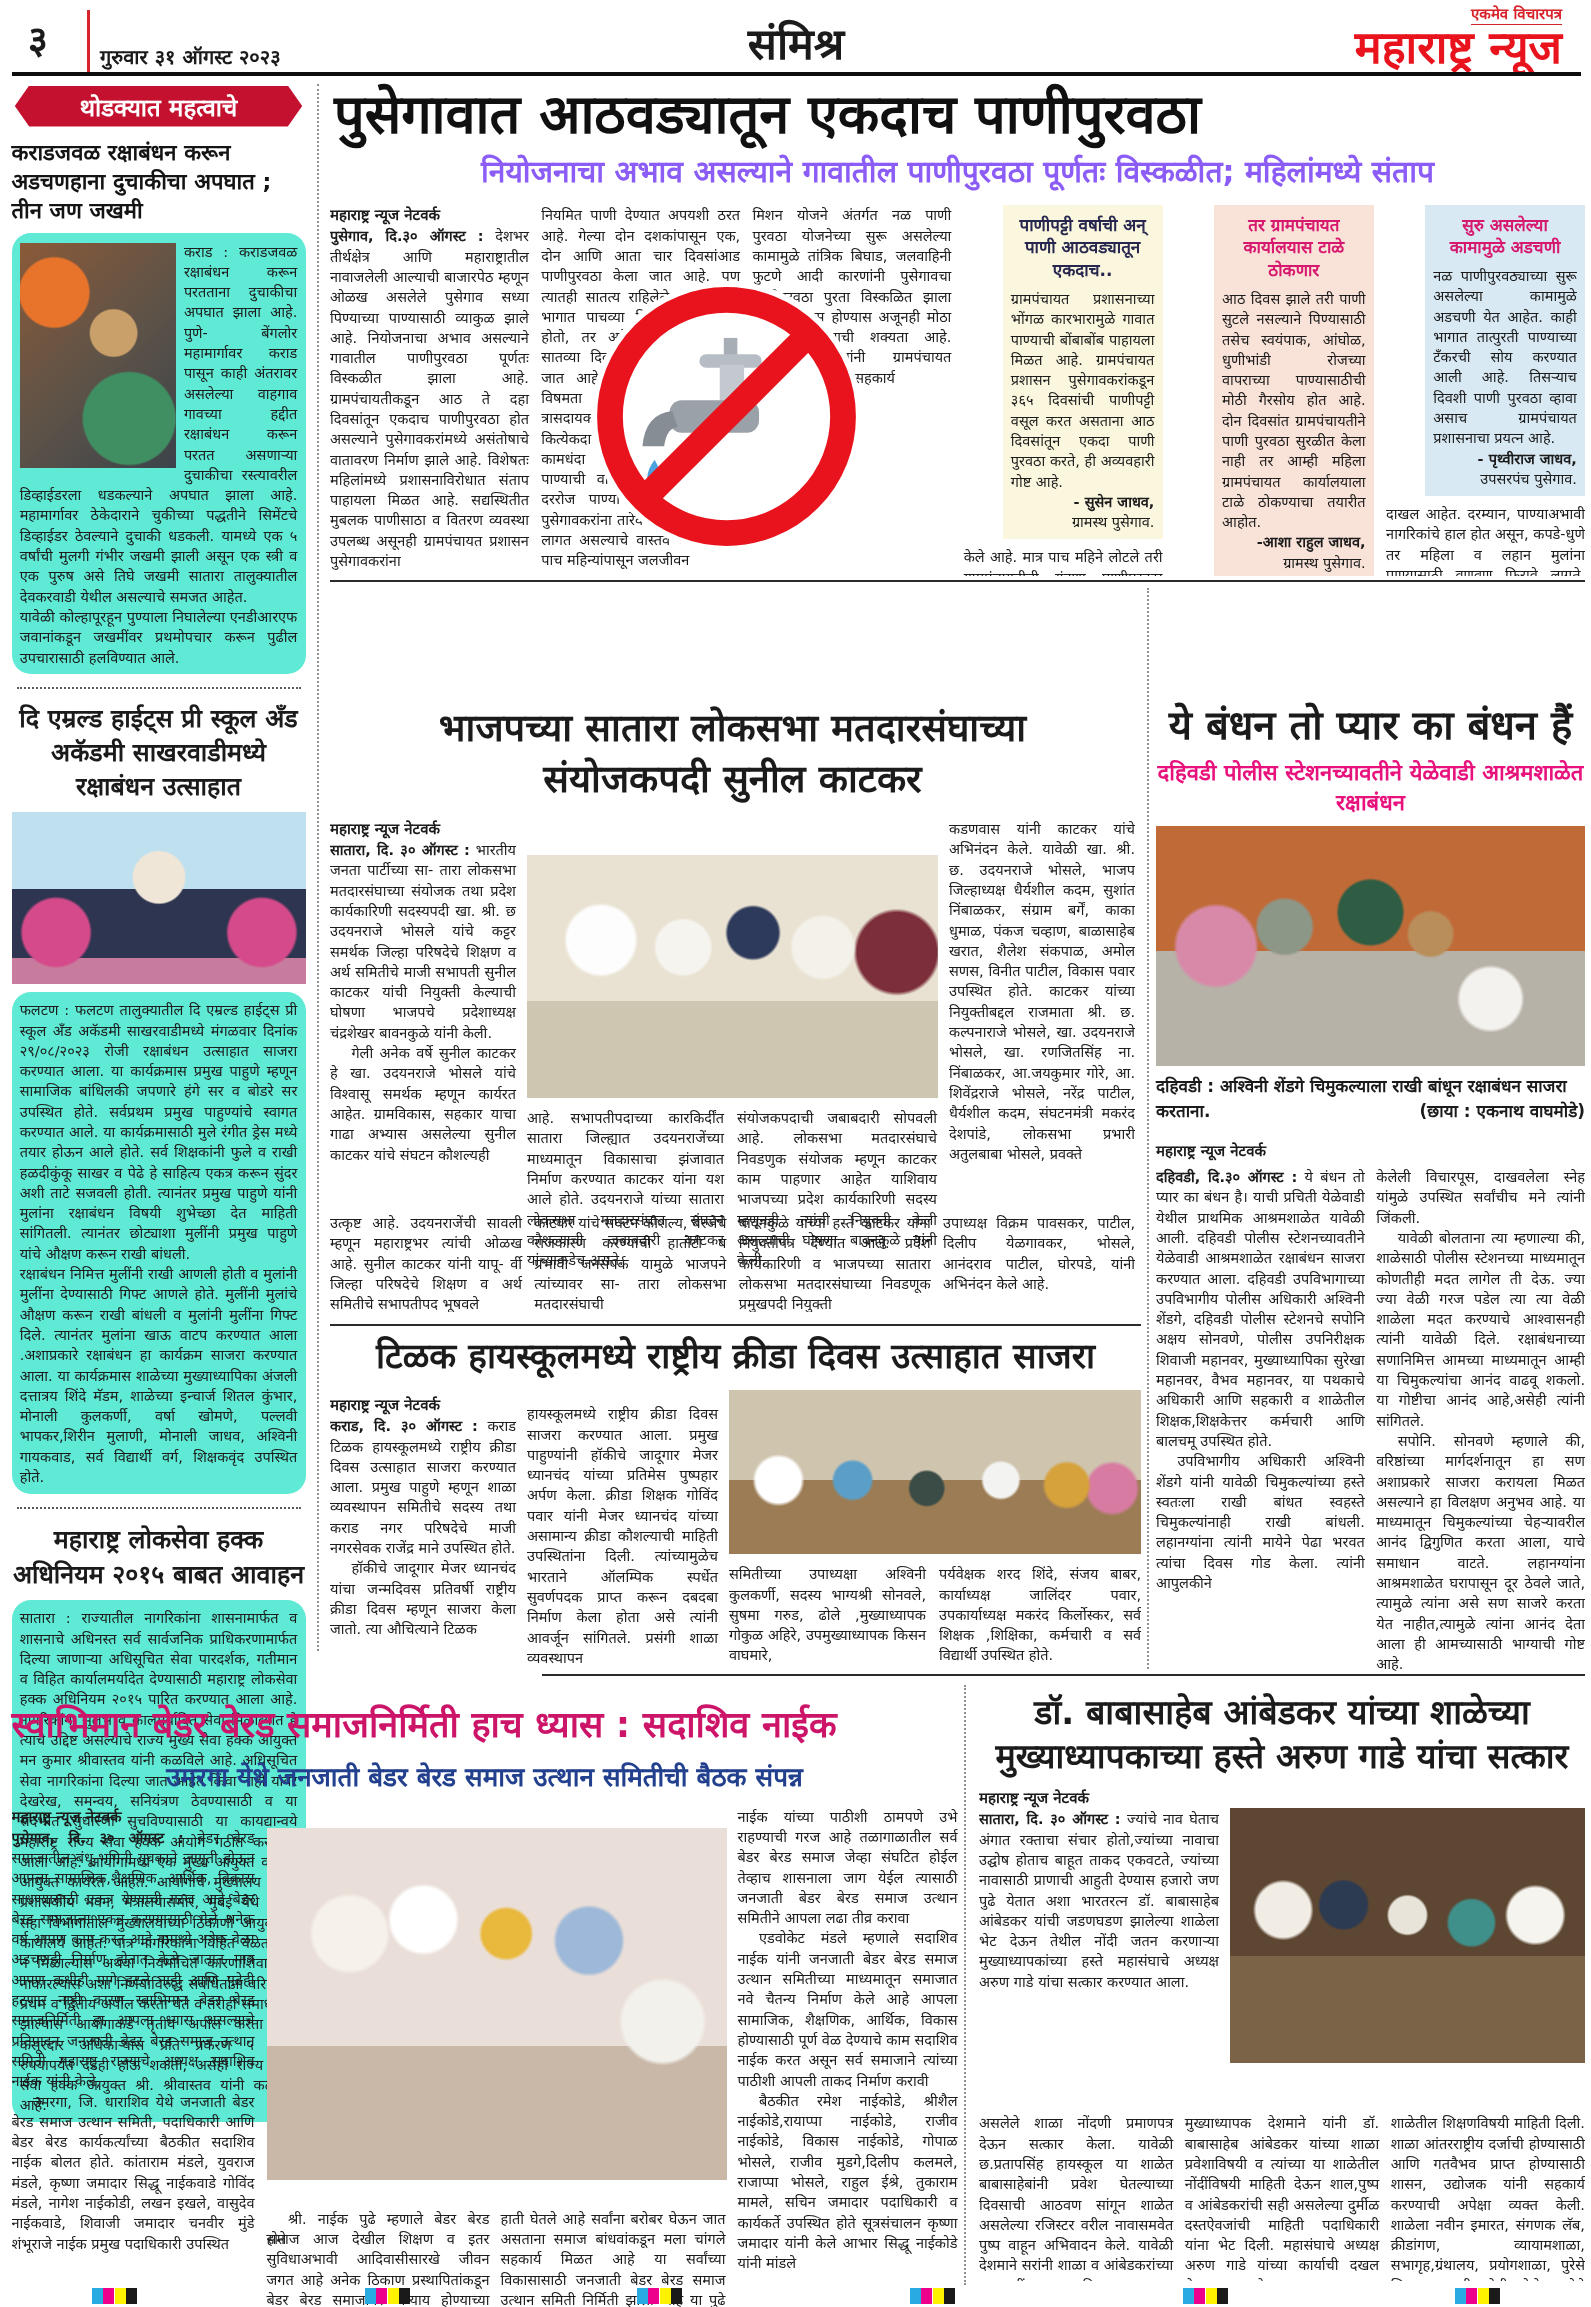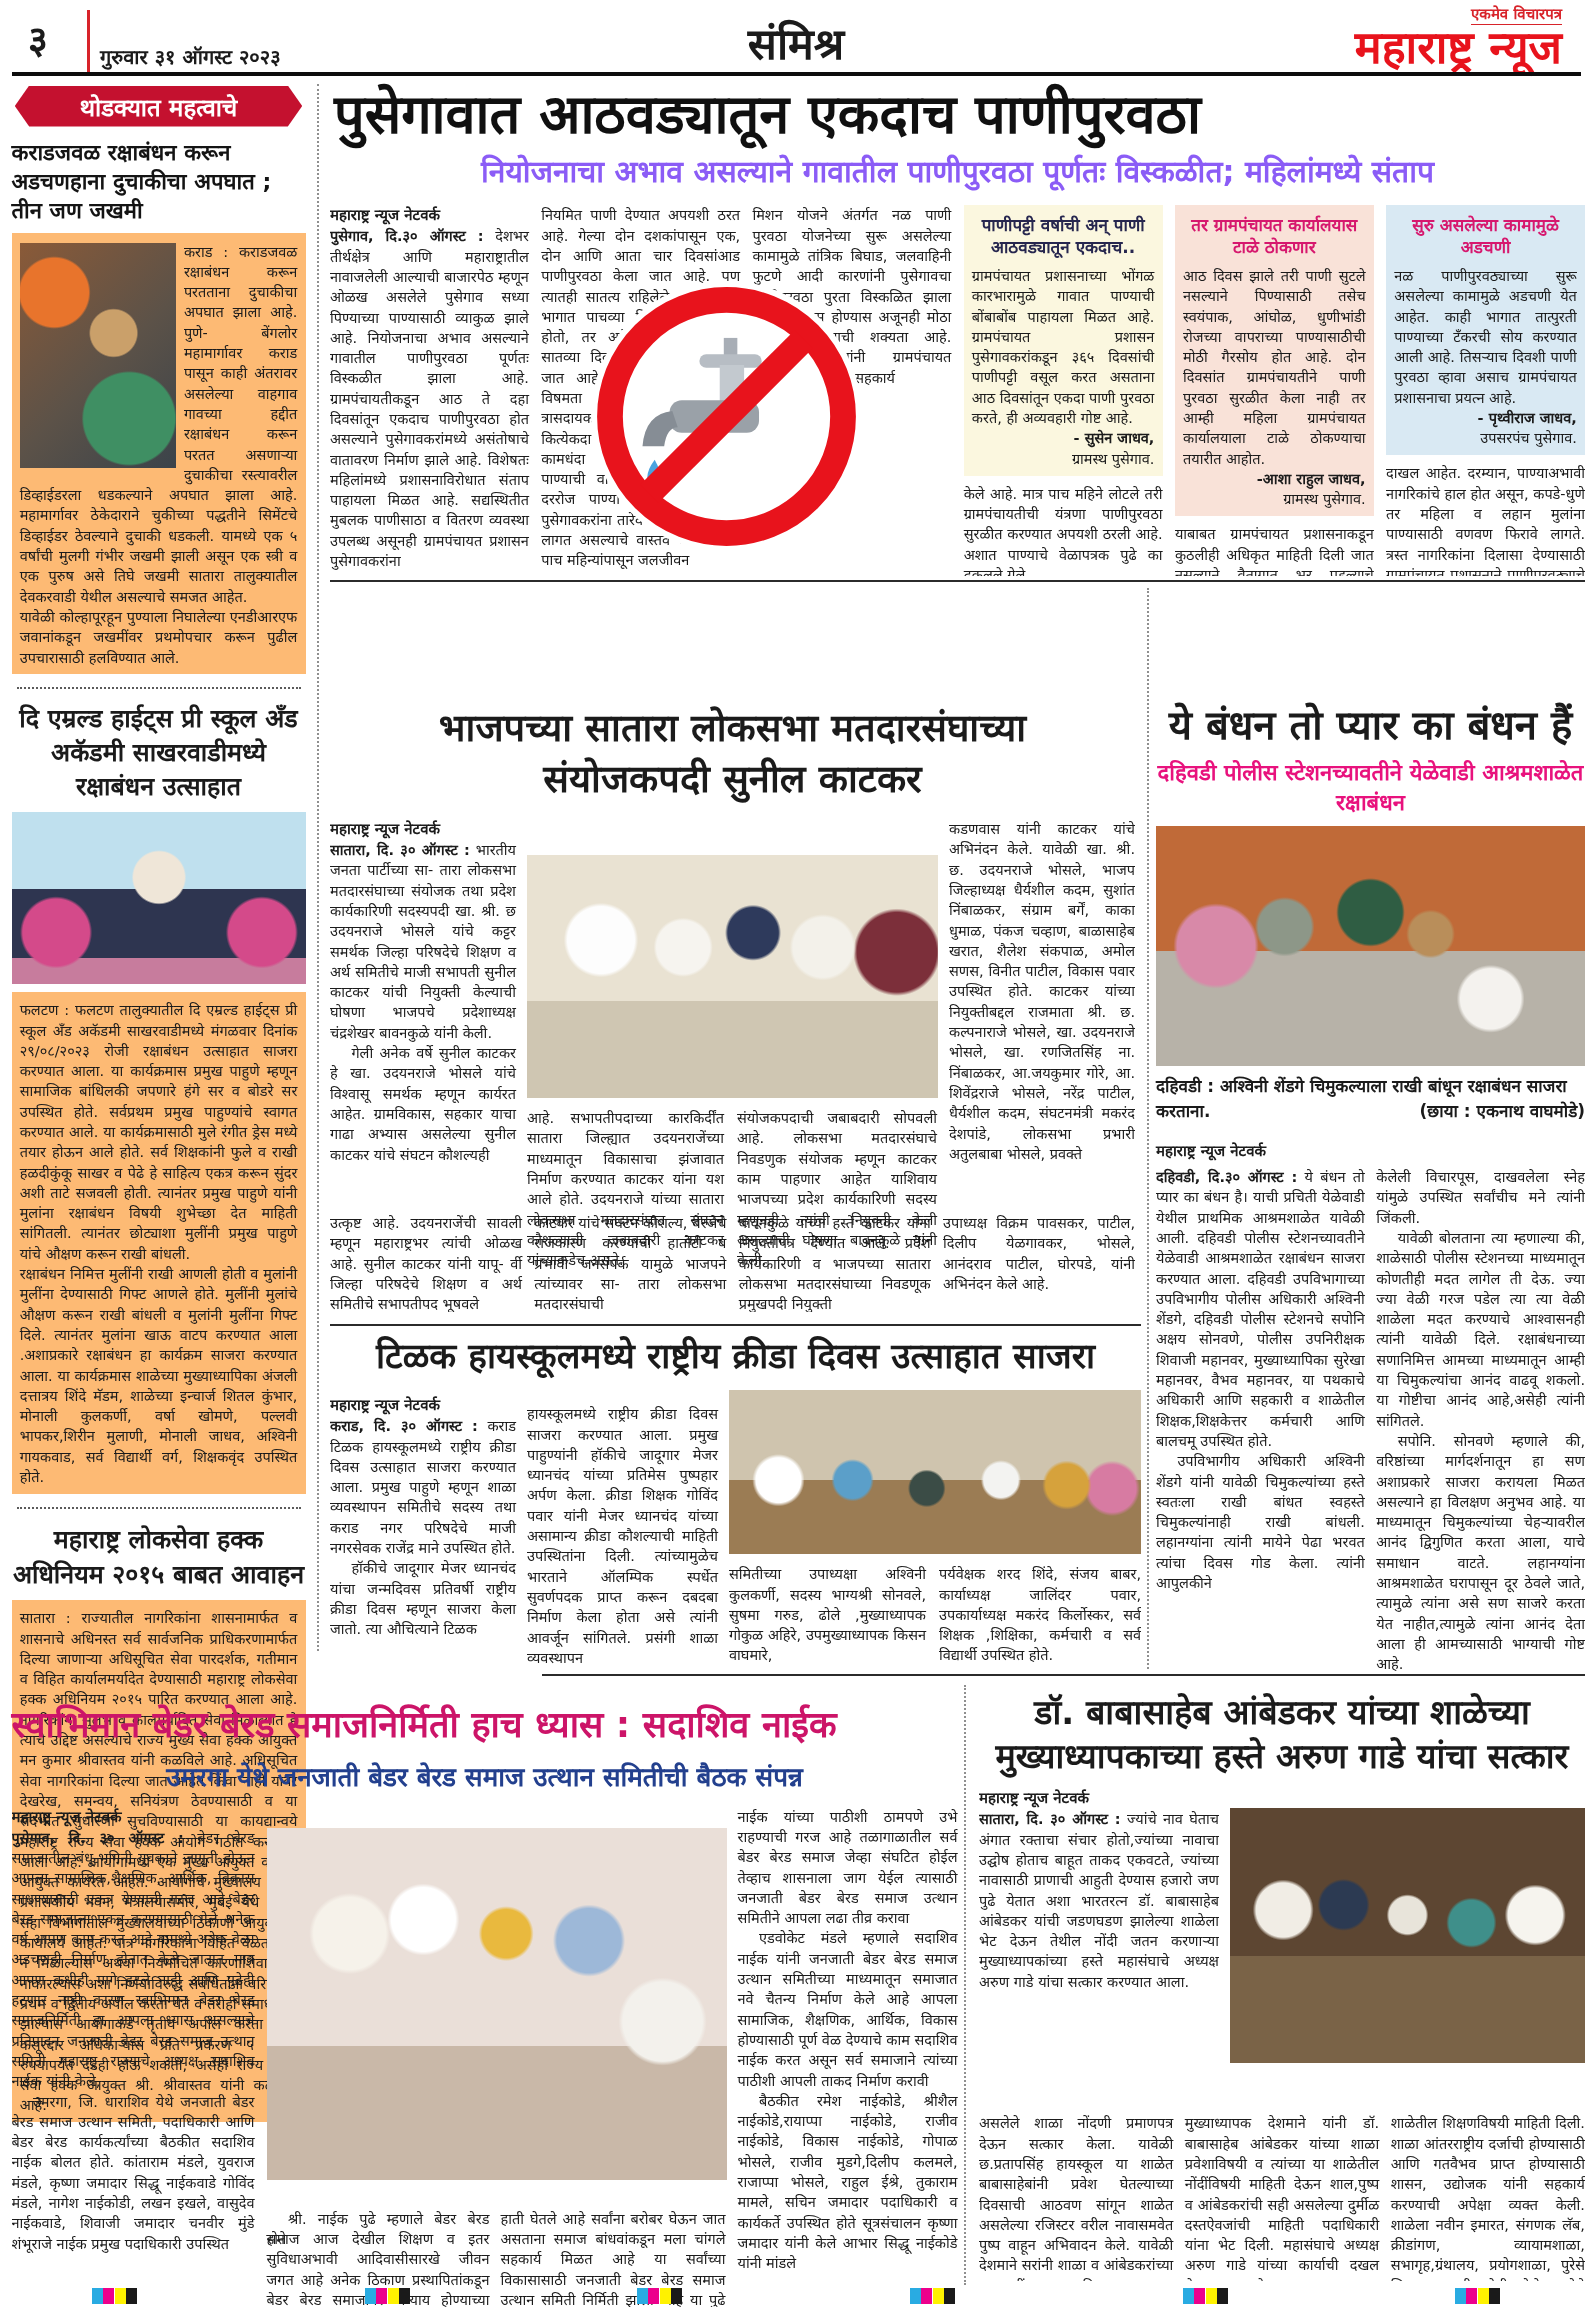--- a/index.html
+++ b/index.html
@@ -17,41 +17,41 @@
   .hdate{left:100px;top:43px;font-size:20px;font-weight:700;}
   .hsection{left:0;top:13px;width:100%;text-align:center;font-size:43px;font-weight:800;}
   .mast{right:30px;top:3.3px;text-align:right;}
   .mast-tag{color:#d8232a;font-size:15px;font-weight:700;border-bottom:1.6px solid #d8232a;display:inline-block;padding-bottom:0.8px;}
   .mast-title{color:#e8131c;font-size:45px;font-weight:800;line-height:1.02;}
   .toprule{left:11.5px;top:72px;width:1569px;height:4.1px;background:#0d0d0d;}
   
   .briefs{left:11.5px;top:84px;width:294px;height:1567px;padding-right:11.5px;border-right:2.5px dotted #8f8f8f;}
   .banner{height:41px;background:#c4112f;color:#fff;font-size:24px;font-weight:800;display:flex;align-items:center;justify-content:center;clip-path:polygon(0 50%,5% 0,95% 0,100% 50%,95% 100%,5% 100%);margin:1.6px 3.3px 11.5px;}
   .bhead1{font-size:22px;font-weight:800;line-height:1.32;margin:3.3px 0 8.2px;color:#141414;}
-  .bluebox{background:#fdba74;padding:8.2px 8.2px 6.6px;}
+  .bluebox{background:#5eead4;padding:8.2px 8.2px 6.6px;border-radius:19px;}
   .brief-photo1{float:left;width:156px;height:225px;margin:1.6px 8.2px 3.3px 0;background:
     radial-gradient(circle at 22% 22%,#e8742c 0 16%,rgba(0,0,0,0) 17%),
     radial-gradient(circle at 70% 78%,#3f8f63 0 22%,rgba(0,0,0,0) 23%),
     radial-gradient(circle at 60% 40%,#caa06a 0 14%,rgba(0,0,0,0) 15%),
     linear-gradient(135deg,#8a5a38 0%,#5c5248 55%,#3b434a 100%);}
   .sep{border-top:2.5px dotted #5a5a5a;margin:13px 5px;}
   .bhead2{font-size:25px;font-weight:800;text-align:center;line-height:1.35;margin:6.6px 0 8.2px;}
   .brief-photo2{width:100%;height:172px;margin:0 0 8.2px;background:
     radial-gradient(circle at 50% 38%,#efe6d8 0 14%,rgba(0,0,0,0) 15%),
     radial-gradient(circle at 15% 70%,#d44a8a 0 12%,rgba(0,0,0,0) 13%),
     radial-gradient(circle at 85% 70%,#d44a8a 0 12%,rgba(0,0,0,0) 13%),
     linear-gradient(180deg,#bfe0ee 0 45%,#2e3550 45% 85%,#c77c9d 85% 100%);}
   .bhead3{font-size:25px;font-weight:800;text-align:center;line-height:1.4;margin:8.2px 0 8.2px;}
   
   .main{left:330px;top:82px;width:1255px;}
   .main h1{margin:4px;font-size:54px;font-weight:800;text-align:left;line-height:1.08;color:#101010;}
   .main .sub{font-size:30px;color:#8b5cf6;font-weight:800;text-align:center;margin-top:10px;line-height:1.2;}
   .main-body{display:flex;gap:12.3px;margin-top:15px;position:relative;height:371px;overflow:hidden;}
   .mcol{flex:1;}
-  .qbox{padding:8.2px 8.2px 6.6px;min-height:245px;box-sizing:border-box;margin-bottom:8.2px;}
+  .qbox{padding:8.2px 8.2px 6.6px;min-height:245px;box-sizing:border-box;margin-bottom:8.2px;margin-left:39px;}
   .qbox h4{font-size:17px;text-align:center;margin:0 0 6.6px;line-height:1.35;}
   .q-y{background:#fbf7df}.q-p{background:#f9e2d8}.q-b{background:#d9e9f3}
   .q-y h4{color:#27274f}.q-p h4{color:#d6186e}.q-b h4{color:#d6186e}
   .qsign{text-align:right;font-weight:700;margin-top:6.6px;}
   .qsign2{text-align:right;}
   .notap{position:absolute;left:261px;top:76px;width:271px;height:271px;background:#fff;border-radius:50%;display:flex;align-items:center;justify-content:center;}
   .rule{background:#2b2b2b;height:1.6px;}
   .dotv{width:0;border-left:2.5px dotted #8f8f8f;}
   
   .katkar{left:330px;top:588px;width:805px;}

